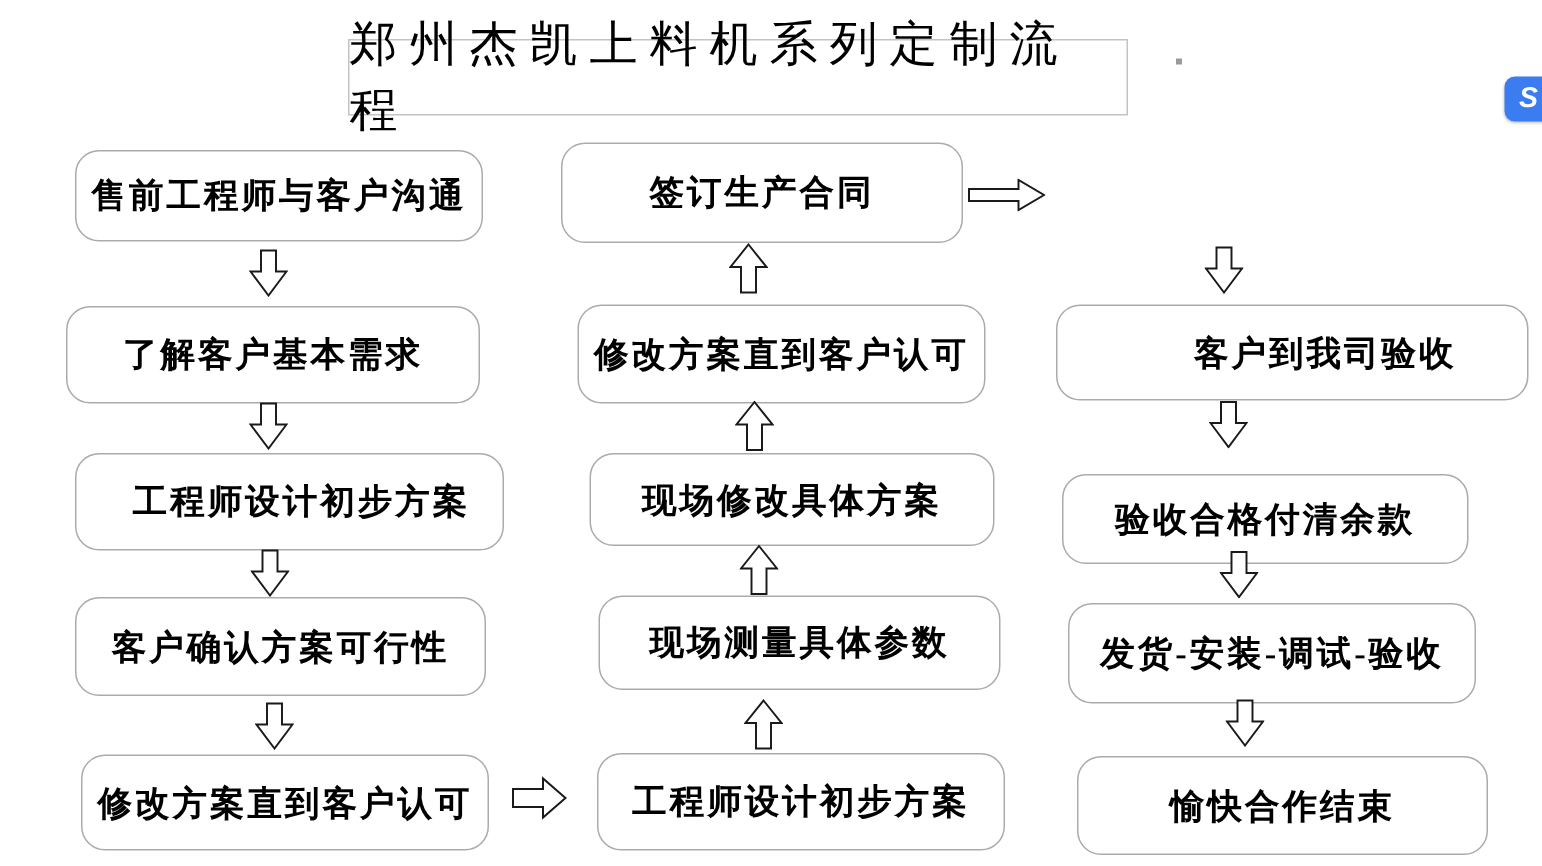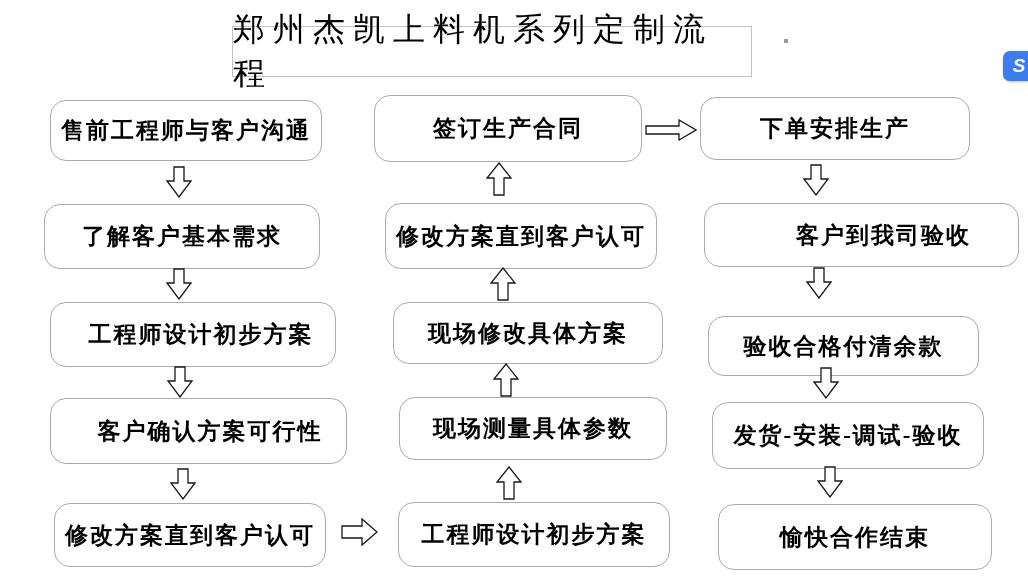--- a/index.html
+++ b/index.html
@@ -50,30 +50,29 @@
 
 <div class="stage">
 
   <div class="titlebox" style="left:232px;top:26px;width:518px;height:49px;">郑州杰凯上料机系列定制流程</div>
 
   <div class="dot" style="left:784px;top:39px;"></div>
 
   <div class="node" style="left:44px;top:204px;width:274px;height:63px;">了解客户基本需求</div>
   <div class="node" style="left:50px;top:100px;width:270px;height:59px;">售前工程师与客户沟通</div>
   <div class="node" style="left:50px;top:302px;width:268px;height:63px;padding-left:16px;">工程师设计初步方案</div>
-  <div class="node" style="left:50px;top:398px;width:272px;height:64px;padding-left:23px;">客户确认方案可行性</div>
+  <div class="node" style="left:50px;top:398px;width:272px;height:64px;">客户确认方案可行性</div>
   <div class="node" style="left:54px;top:503px;width:270px;height:62px;">修改方案直到客户认可</div>
 
   <div class="node" style="left:374px;top:95px;width:266px;height:65px;">签订生产合同</div>
   <div class="node" style="left:385px;top:203px;width:270px;height:64px;">修改方案直到客户认可</div>
   <div class="node" style="left:393px;top:302px;width:268px;height:60px;">现场修改具体方案</div>
   <div class="node" style="left:399px;top:397px;width:266px;height:61px;">现场测量具体参数</div>
   <div class="node" style="left:398px;top:502px;width:270px;height:63px;">工程师设计初步方案</div>
 
-  <div class="node" style="left:700px;top:97px;width:268px;height:61px;">下单安排生产</div>
   <div class="node" style="left:704px;top:203px;width:269px;height:62px;padding-left:44px;">客户到我司验收</div>
   <div class="node" style="left:708px;top:316px;width:269px;height:58px;">验收合格付清余款</div>
   <div class="node" style="left:712px;top:402px;width:270px;height:65px;">发货-安装-调试-验收</div>
   <div class="node" style="left:718px;top:504px;width:272px;height:64px;">愉快合作结束</div>
 
   <svg class="arr" style="left:166px;top:166px;" width="26" height="32" viewBox="0 0 26 32">
       <polygon points="8,1 18,1 18,15 25,15 13,31 1,15 8,15"></polygon>
     </svg>
   <svg class="arr" style="left:166px;top:268px;" width="26" height="32" viewBox="0 0 26 32">
       <polygon points="8,1 18,1 18,15 25,15 13,31 1,15 8,15"></polygon>

